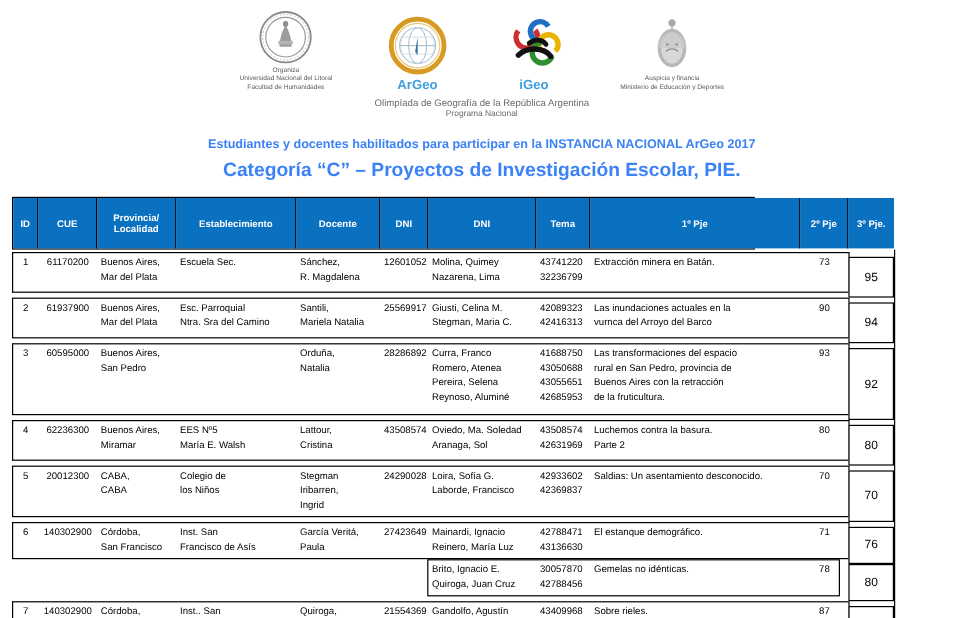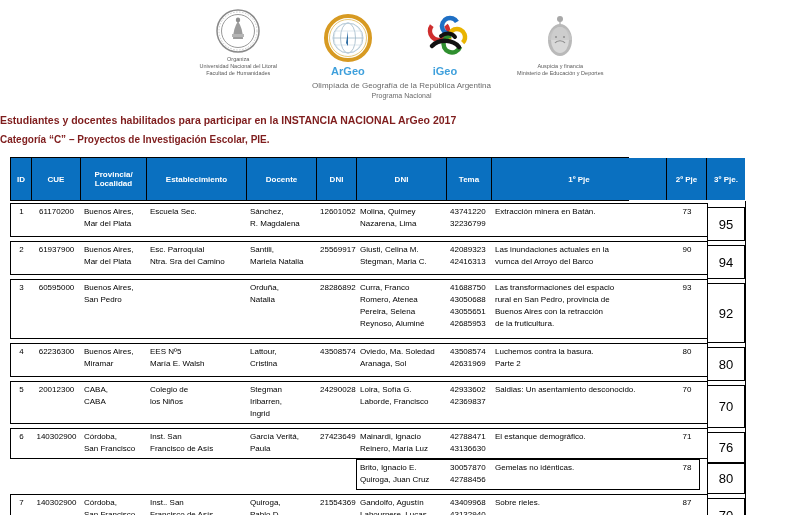--- a/index.html
+++ b/index.html
@@ -6,43 +6,43 @@
   body{width:803px;height:515px;font-family:"Liberation Sans",sans-serif;color:#000;overflow:hidden;}
 
   
   .logo-band{display:flex;justify-content:center;align-items:flex-end;gap:46px;margin-top:8px;}
   .logo-item{display:flex;flex-direction:column;align-items:center;}
   .logo-caption{font-size:5.5px;line-height:7px;color:#5a5a5a;text-align:center;white-space:pre-line;margin-top:2px;}
   .logo-label{font-size:11px;font-weight:bold;color:#3fa0dc;margin-top:2px;}
   .program-caption{text-align:center;color:#6a6a6a;margin-top:4px;}
   .program-caption .l1{font-size:8px;line-height:10px;}
   .program-caption .l2{font-size:7px;line-height:9px;}
-  .doc-title{text-align:left;color:#7f1d1d;font-weight:bold;}
+  .doc-title{text-align:center;color:#3b82f6;font-weight:bold;}
   .doc-title .t1{font-size:10.5px;margin-top:14px;}
-  .doc-title .t2{font-size:10px;margin-top:8px;}
+  .doc-title .t2{font-size:16px;margin-top:8px;}
 
   
   .table-wrap{position:relative;width:781px;margin:12px 0 0 10px;}
   .thead{display:grid;grid-template-columns:21px 49px 66px 100px 70px 40px 90px 45px 175px 40px 38px 45px;
          border:1px solid #000;width:619px;box-sizing:border-box;}
   .th{background:#0a70c0;color:#fff;font-weight:bold;font-size:8px;line-height:9px;height:42px;
       display:flex;align-items:center;justify-content:center;text-align:center;
       border-right:1px solid #000;white-space:pre-line;box-sizing:border-box;}
   .th:last-child{border-right:none;}
 
   .tbody{margin-top:2px;}
   .trow{position:relative;display:grid;grid-template-columns:21px 49px 66px 100px 70px 40px 90px 45px 175px 40px;
         width:698px;border:1px solid #000;box-sizing:border-box;margin-bottom:4px;background:#fff;}
   .trow.attach{margin-bottom:0;}
   .trow.indent{margin-left:346px;width:344px;grid-template-columns:90px 45px 175px 40px;}
   .td{font-size:8px;line-height:12px;padding:2px 3px 3px 3px;white-space:pre-line;box-sizing:border-box;}
   .td-id,.td-cue{text-align:center;}
   .td-pje1{text-align:center;}
   .pje2{position:absolute;left:696px;top:3px;bottom:-5px;width:38px;background:#fff;border:1px solid #000;
-        display:flex;align-items:center;justify-content:center;font-size:13px;box-sizing:border-box;}
+        display:flex;align-items:center;justify-content:center;font-size:10px;box-sizing:border-box;}
   .trow.indent .pje2{left:350px;}
   .vline{position:absolute;left:735px;top:44px;bottom:3px;width:1px;background:#000;}
 </style>
 </head>
 <body>
 
 <div>
 
   <div class="logo-band">
 

